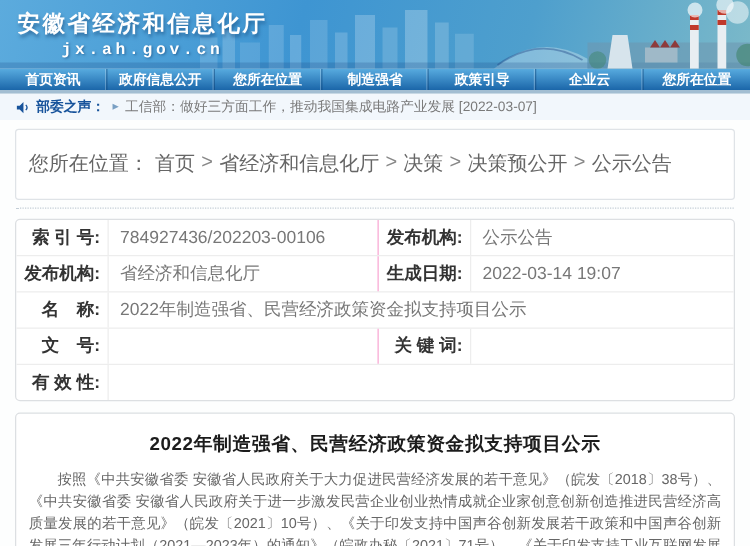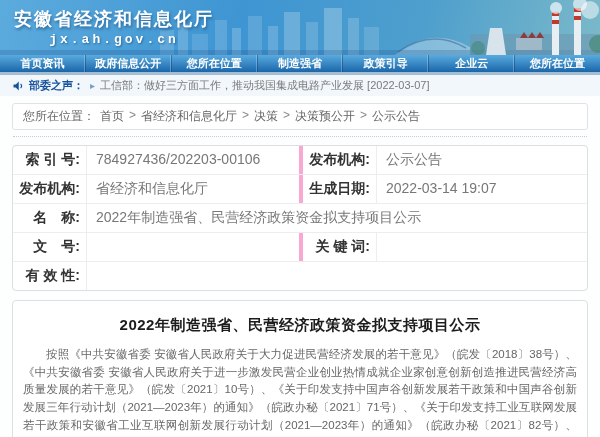--- a/index.html
+++ b/index.html
@@ -47,21 +47,21 @@
     padding: 0 12px; background: #f2f7fc; font-size: 11px; white-space: nowrap;
   }
   .ticker .speaker { display: inline-flex; margin-right: 5px; }
   .ticker-label { color: #17539b; font-weight: bold; margin-right: 6px; }
   .ticker-bullet { color: #7aa0c4; margin-right: 5px; font-size: 10px; }
   .ticker-news { color: #7a7a7a; cursor: pointer; }
 
   
   .breadcrumb-box {
     margin: 7px 12px 0; background: #fff; border: 1px solid #dfe3e7;
-    border-radius: 3px; padding: 4px 10px; font-size: 12px; color: #666;
+    border-radius: 3px; padding: 17px 10px; font-size: 16px; color: #666;
     display: flex; gap: 5px; white-space: nowrap;
   }
   .crumb { cursor: pointer; }
   .crumb-sep { color: #888; }
   .dotted-sep { margin: 6px 13px 0; border-bottom: 1px dotted #c3cdd6; }
 
   
   .meta-box {
     margin: 8px 12px 0; border: 1px solid #dcdfe2; border-radius: 4px;
     background: #fff; overflow: hidden;
@@ -69,21 +69,21 @@
   .meta-row {
     display: grid; grid-template-columns: 74px 216px 74px 1fr;
     align-items: stretch; border-bottom: 1px solid #ededed; font-size: 14px;
   }
   .meta-row:last-child { border-bottom: none; }
   .meta-label {
     text-align: right; font-weight: bold; color: #333;
     padding: 5px 6px 5px 0; border-right: 1px solid #ededed; white-space: pre;
   }
   .meta-value { color: #777; padding: 5px 9px; }
-  .meta-value.sep-r { border-right: 4px solid #f9a8d4; }
+  .meta-value.sep-r { border-right: 1px solid #f9a8d4; }
   .span3 { grid-column: 2 / 5; }
 
   
   .article-box {
     margin: 9px 12px 0; border: 1px solid #dcdfe2; border-radius: 4px;
     background: #fff; padding: 13px 10px 20px; height: 210px;
   }
   .article-title {
     text-align: center; font-size: 15px; font-weight: bold; color: #1c1c1c;
     margin: 2px 0 11px; letter-spacing: .5px;

